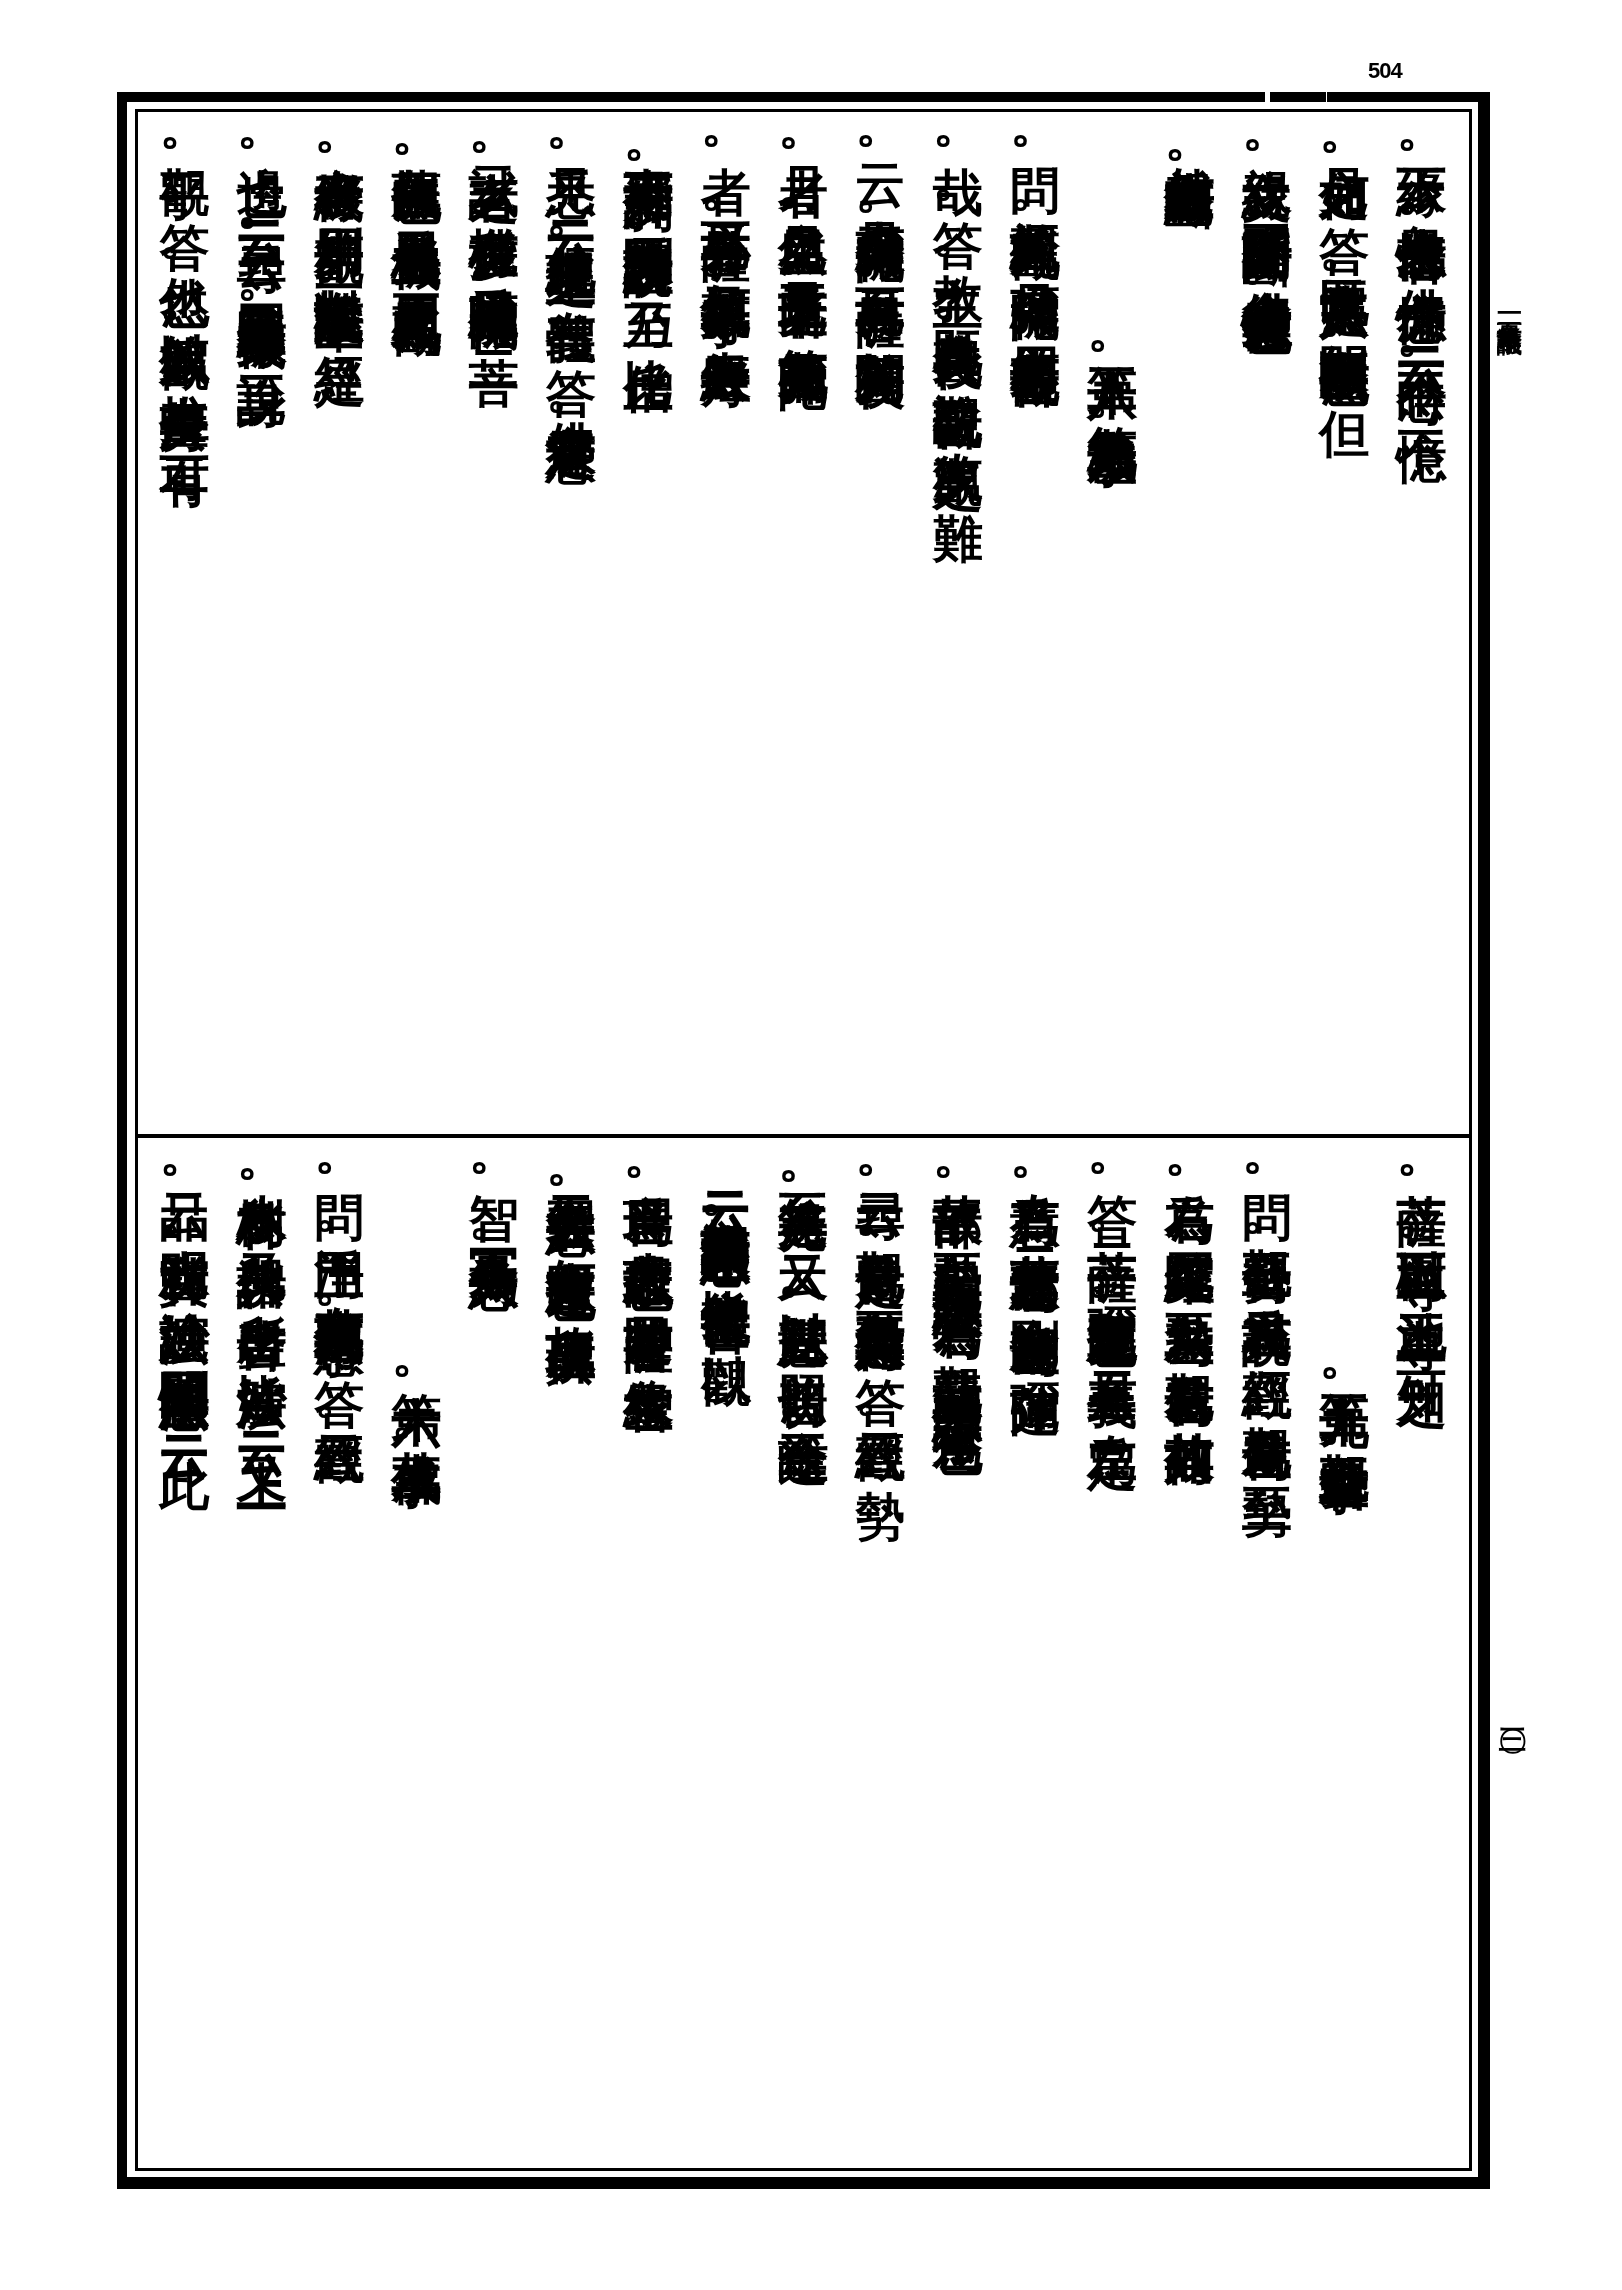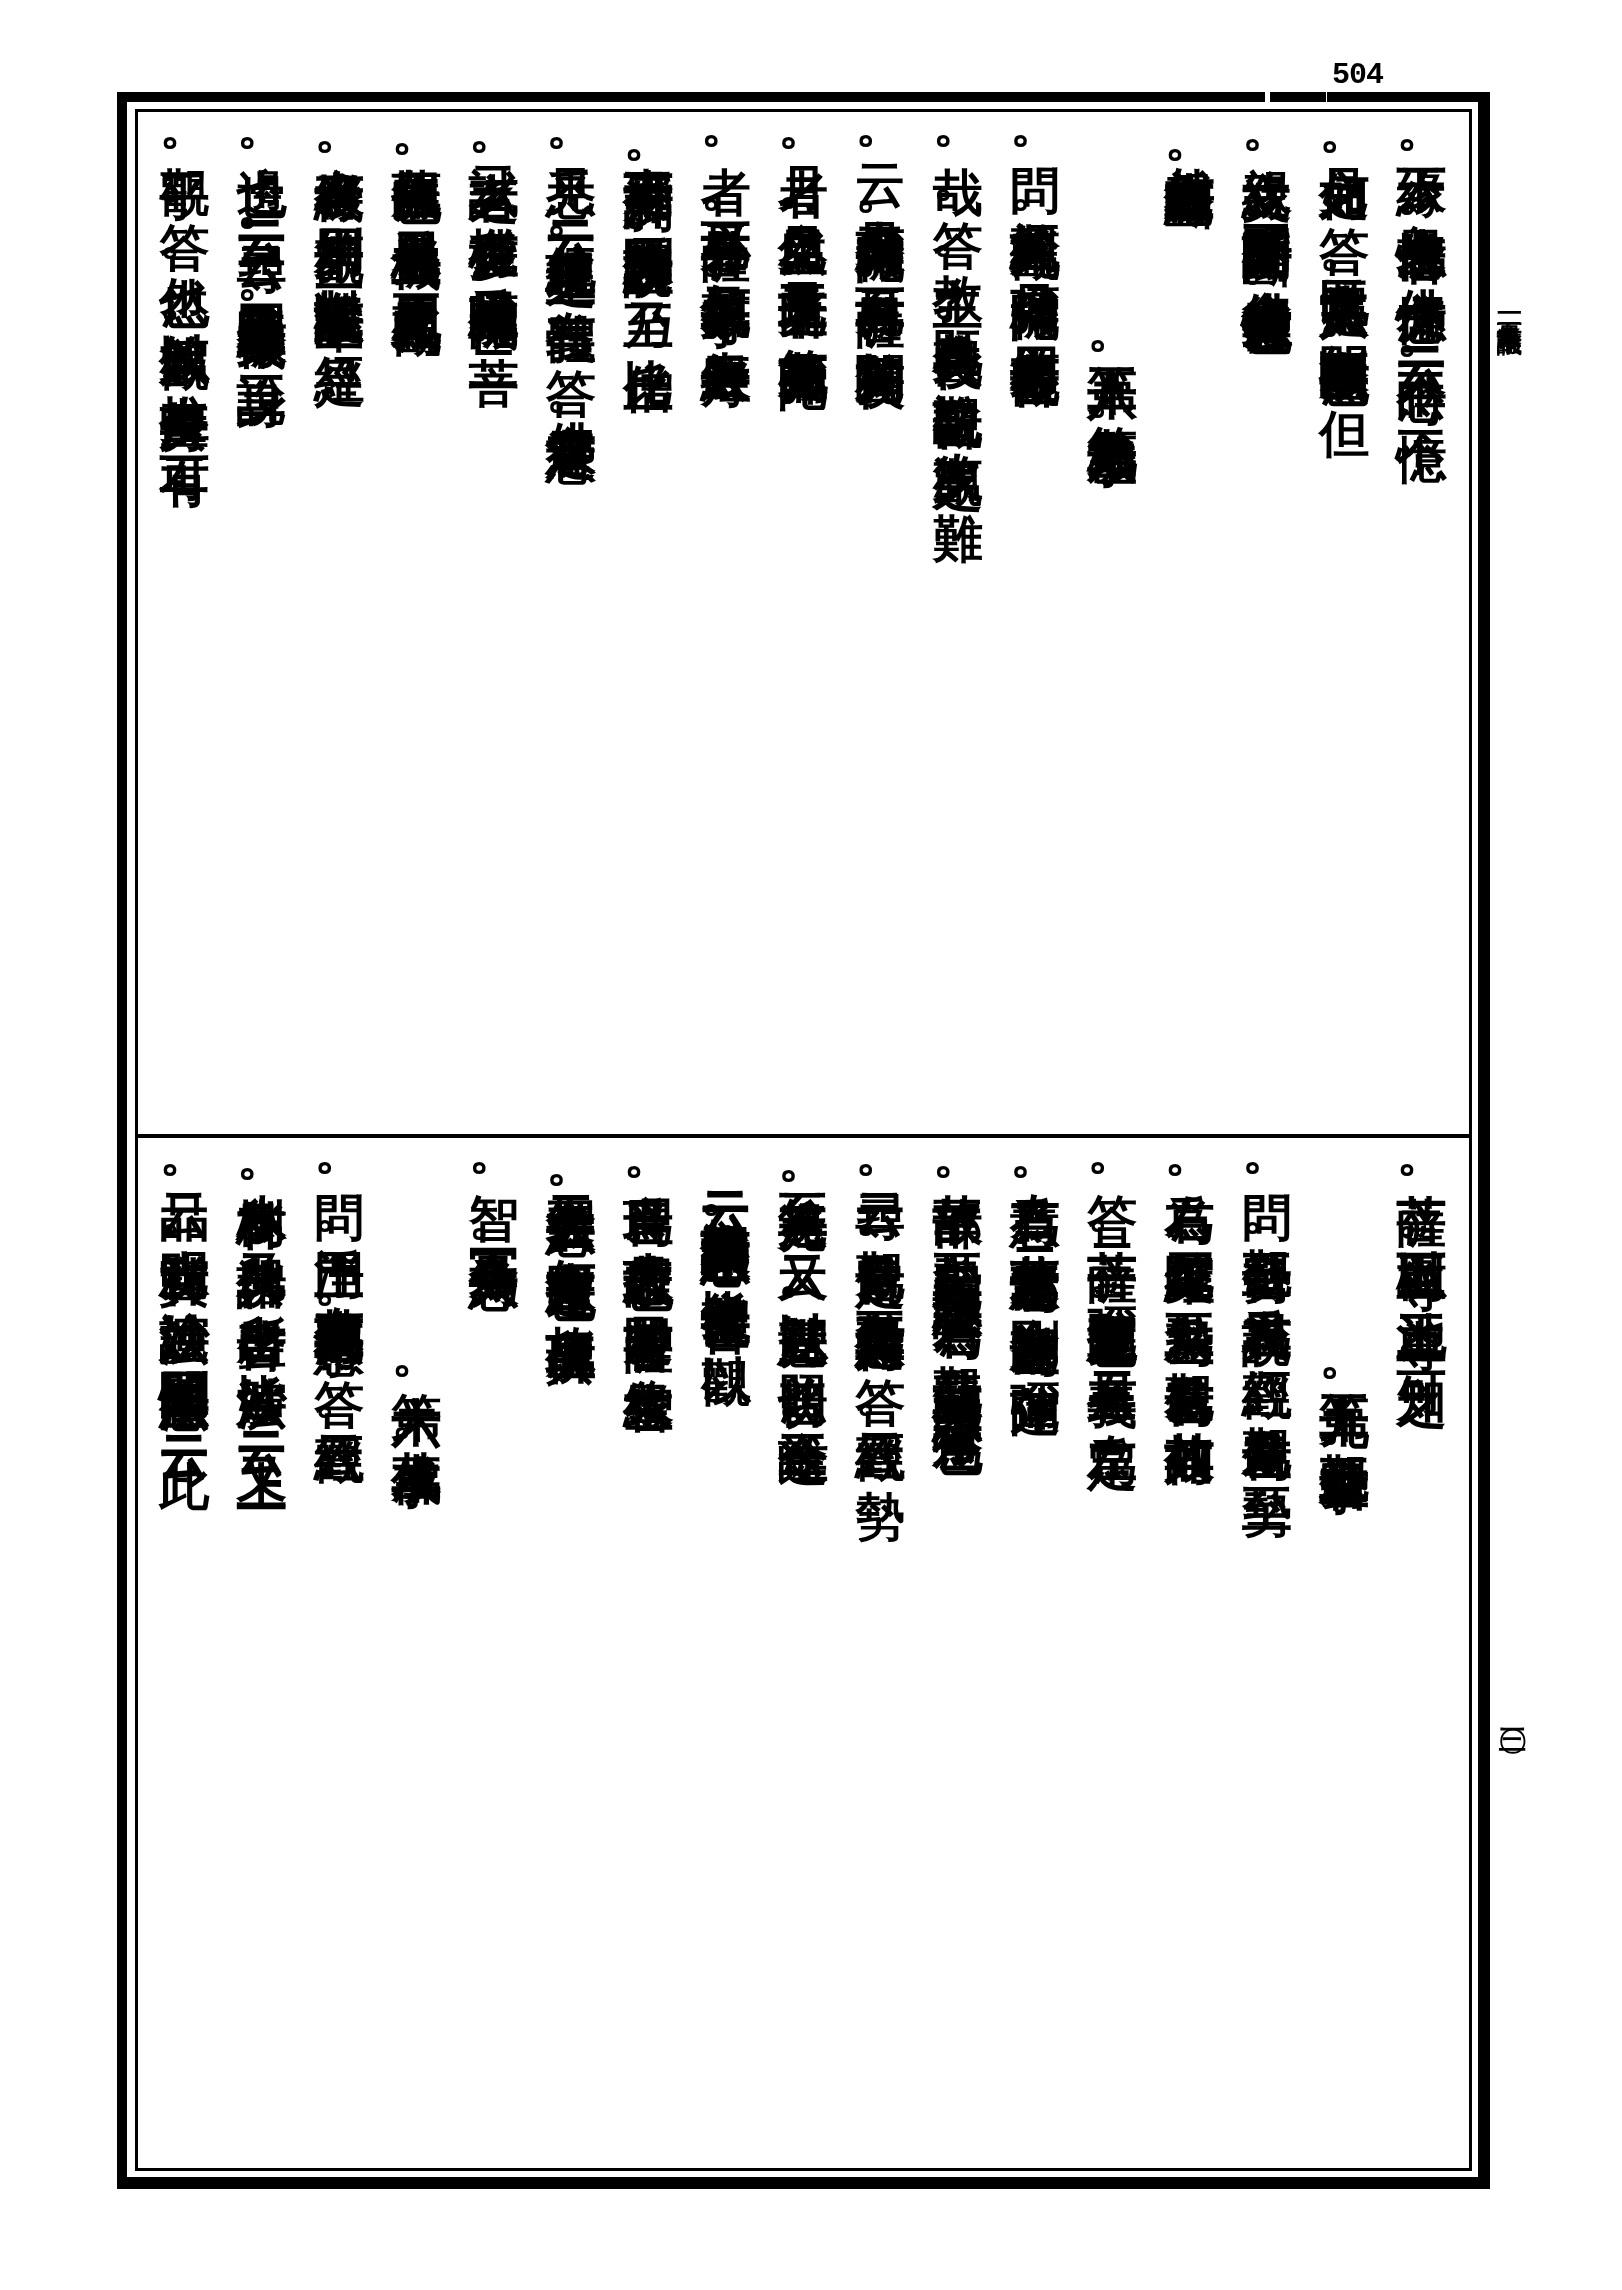--- a/index.html
+++ b/index.html
@@ -1,17 +1,17 @@
 <!DOCTYPE html>
 <html><head>
 <meta charset="utf-8">
 <style>
   html, body { margin: 0; padding: 0; background: #ffffff; }
   body { width: 1623px; height: 2290px; position: relative; overflow: hidden; color: #000; font-family: "DejaVu Serif", "Liberation Serif", serif; }
-  .page-number { position: absolute; left: 1332px; top: 58px; font-size: 30px; font-weight: bold; font-family: Liberation Mono, monospace; letter-spacing: -1px; }
+  .page-number { position: absolute; left: 1368px; top: 58px; font-size: 22px; font-weight: bold; font-family: Liberation Sans, sans-serif; letter-spacing: -1px; }
   .frame-outer { position: absolute; left: 117px; top: 92px; width: 1373px; height: 2097px; border-top: 10px solid #000; border-bottom: 12px solid #000; border-left: 10px solid #000; border-right: 12px solid #000; box-sizing: border-box; }
   .frame-inner { position: absolute; left: 135px; top: 109px; width: 1337px; height: 2062px; border: 3px solid #000; box-sizing: border-box; }
   .top-notch { position: absolute; left: 1265px; top: 88px; width: 62px; height: 16px; background: #fff; }
   .top-notch-bar { position: absolute; left: 1270px; top: 92px; width: 56px; height: 10px; background: #000; }
   .divider { position: absolute; left: 138px; top: 1134px; width: 1331px; height: 4px; background: #000; }
   .side-title { position: absolute; left: 1493px; top: 299px; writing-mode: vertical-rl; font-size: 25px; font-weight: bold; letter-spacing: 2px; }
   .side-folio { position: absolute; left: 1493px; top: 1706px; writing-mode: vertical-rl; font-size: 28px; font-weight: bold; }
   .panel { position: absolute; left: 147px; width: 1313px; display: flex; flex-direction: row-reverse; justify-content: space-between; }
   .panel.upper { top: 127px; height: 995px; }
   .panel.lower { top: 1154px; height: 1025px; }

